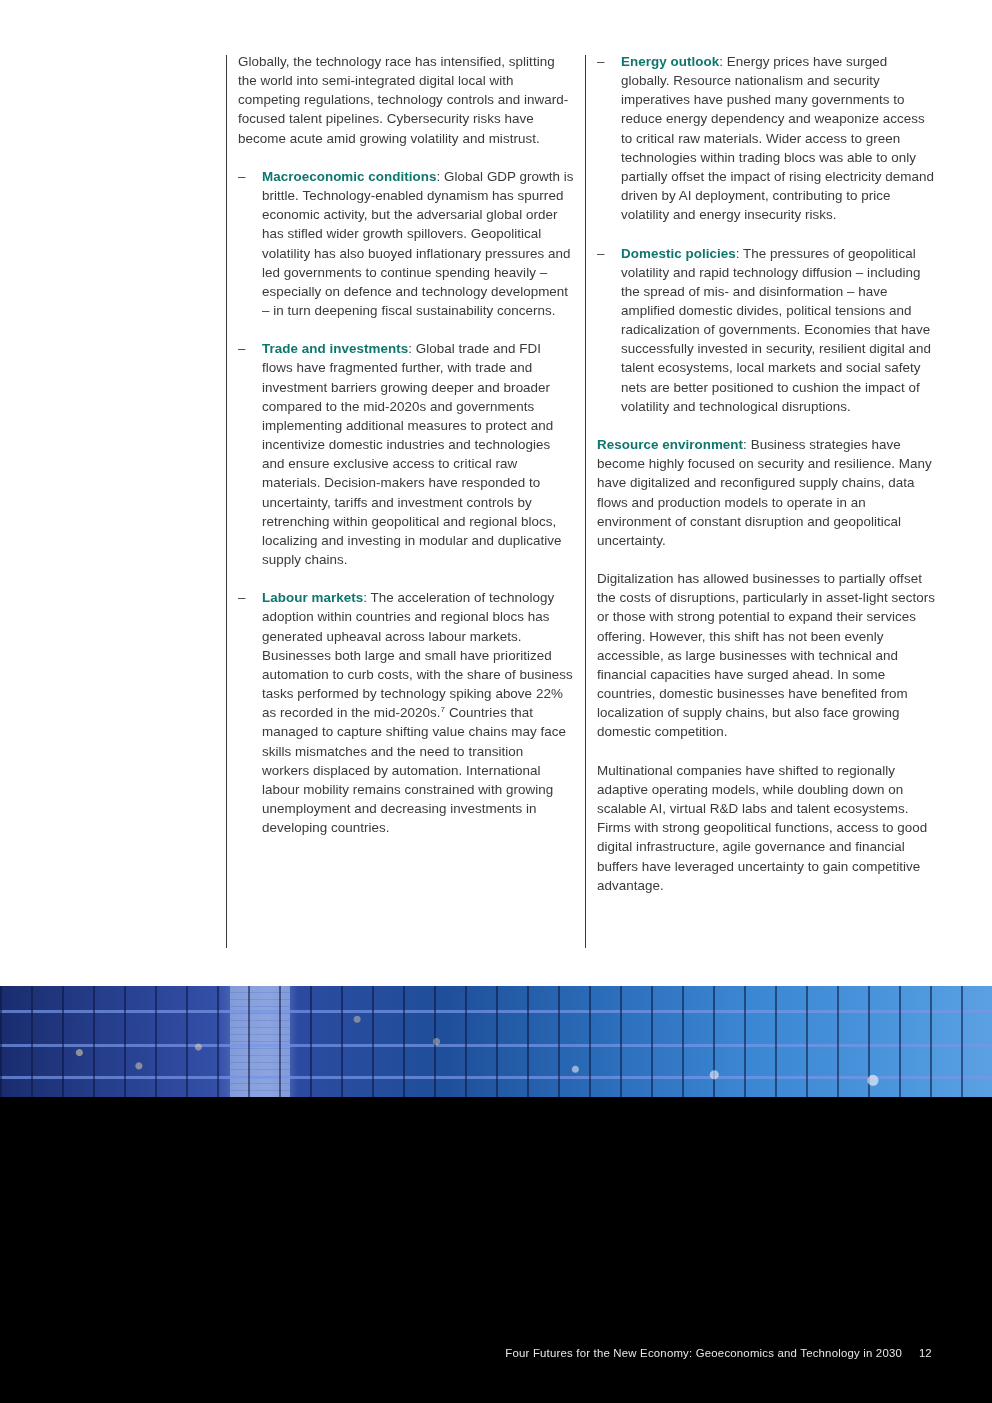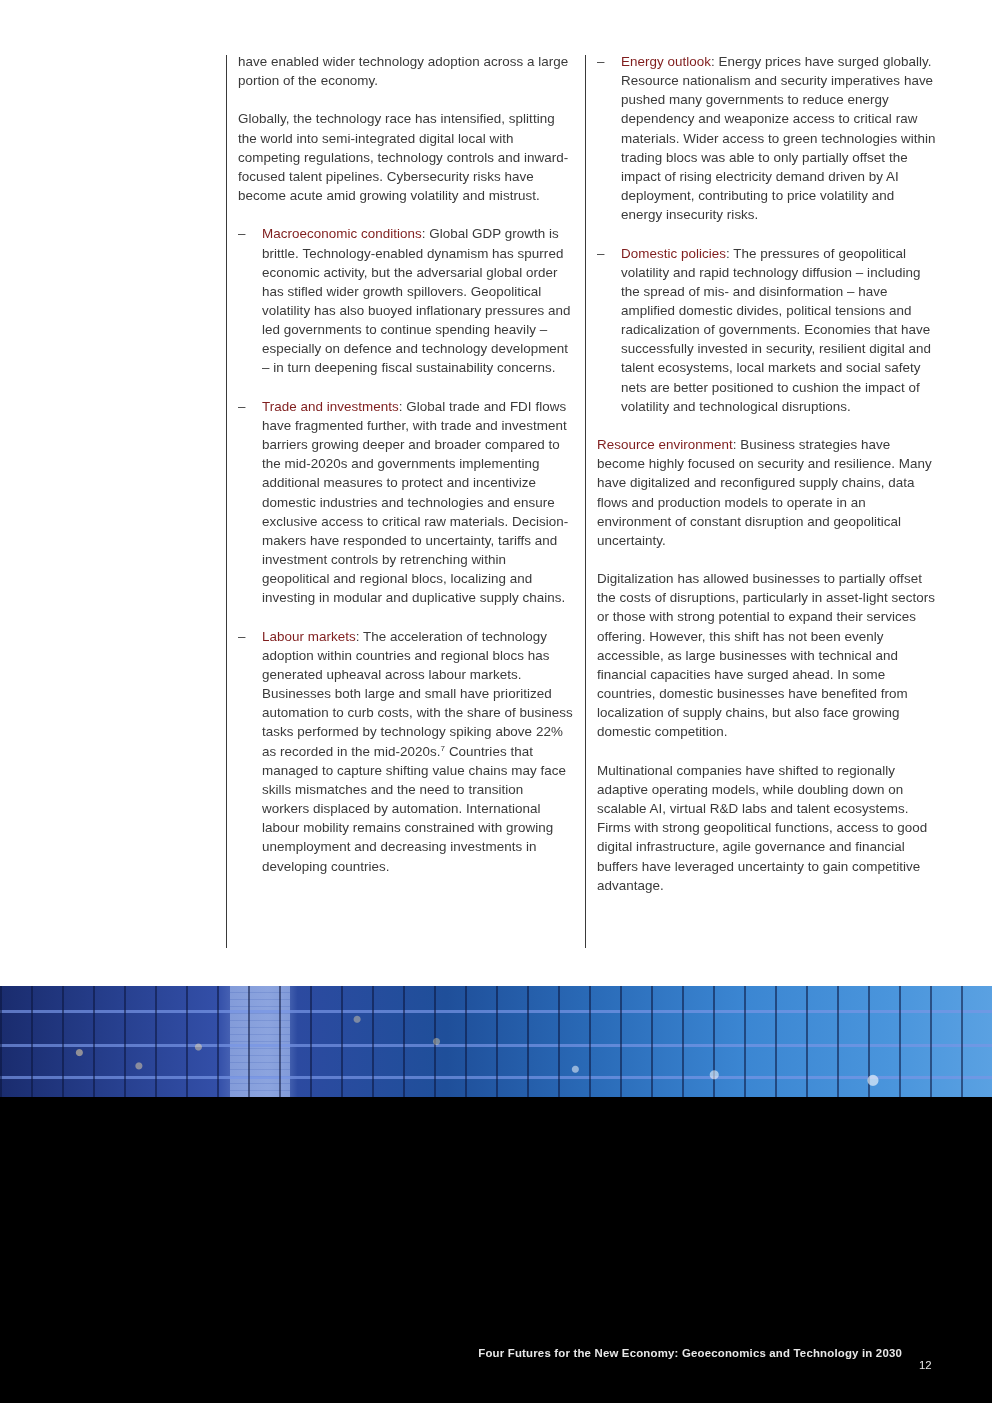--- a/index.html
+++ b/index.html
@@ -17,21 +17,21 @@
   .col-left { left: 238px; width: 336px; }
   .col-right { left: 597px; width: 340px; }
   .rule {
     position: absolute; width: 1px; background: #3a3a3a; top: 55px; height: 893px;
   }
   .rule-left { left: 226px; }
   .rule-right { left: 585px; }
   p { margin: 0 0 19.15px 0; }
   .item { position: relative; padding-left: 24px; margin: 0 0 19.15px 0; }
   .item .dash { position: absolute; left: 0; top: 0; }
-  b { color: #7f1d1d; font-weight: normal; }
+  b { color: #0f766e; font-weight: bold; }
   sup { font-size: 8px; line-height: 0; vertical-align: super; }
 
   .photo {
     position: absolute; left: 0; top: 986px; width: 992px; height: 111px;
     overflow: hidden;
     background: linear-gradient(90deg, #1a2c6e 0%, #27408f 12%, #334fa8 22%, #7f98d6 27%, #2c4aa0 30%, #1f4f9a 45%, #2a6bb8 60%, #3b86d2 75%, #4a95dc 90%, #5aa1e2 100%);
   }
   .photo .floor { position: absolute; left: 0; width: 100%; height: 3px; background: rgba(120,150,230,0.7); }
   .photo .mullions {
     position: absolute; inset: 0;
@@ -52,35 +52,34 @@
   .photo .tower {
     position: absolute; left: 230px; top: 0; width: 60px; height: 100%;
     background: repeating-linear-gradient(0deg, #8ea6e0 0 6px, #7b95d6 6px 7px);
     opacity: 0.85;
   }
   .black {
     position: absolute; left: 0; top: 1097px; width: 992px; height: 306px; background: #000;
   }
   .footer-title {
     position: absolute; right: 90px; top: 1347px;
-    color: #e8e8e8; font-size: 11.4px; letter-spacing: 0.2px; font-weight: bold;
+    color: #e8e8e8; font-size: 11.4px; letter-spacing: 0.2px;
   }
   .footer-page {
     position: absolute; left: 919px; top: 1347px;
-    color: #e8e8e8; font-size: 11.4px; margin-top: 12px;
+    color: #e8e8e8; font-size: 11.4px;
   }
 </style>
 </head>
 <body>
 
 <div class="rule rule-left"></div>
 <div class="rule rule-right"></div>
 
 <div class="col col-left">
-  <p>have enabled wider technology adoption across a large portion of the economy.</p>
   <p>Globally, the technology race has intensified, splitting the world into semi-integrated digital local with competing regulations, technology controls and inward-focused talent pipelines. Cybersecurity risks have become acute amid growing volatility and mistrust.</p>
 
   <div class="item">
     <span class="dash">–</span>
     <b>Macroeconomic conditions</b><span>: Global GDP growth is brittle. Technology-enabled dynamism has spurred economic activity, but the adversarial global order has stifled wider growth spillovers. Geopolitical volatility has also buoyed inflationary pressures and led governments to continue spending heavily – especially on defence and technology development – in turn deepening fiscal sustainability concerns.</span>
   </div>
 
   <div class="item">
     <span class="dash">–</span>
     <b>Trade and investments</b><span>: Global trade and FDI flows have fragmented further, with trade and investment barriers growing deeper and broader compared to the mid-2020s and governments implementing additional measures to protect and incentivize domestic industries and technologies and ensure exclusive access to critical raw materials. Decision-makers have responded to uncertainty, tariffs and investment controls by retrenching within geopolitical and regional blocs, localizing and investing in modular and duplicative supply chains.</span>

